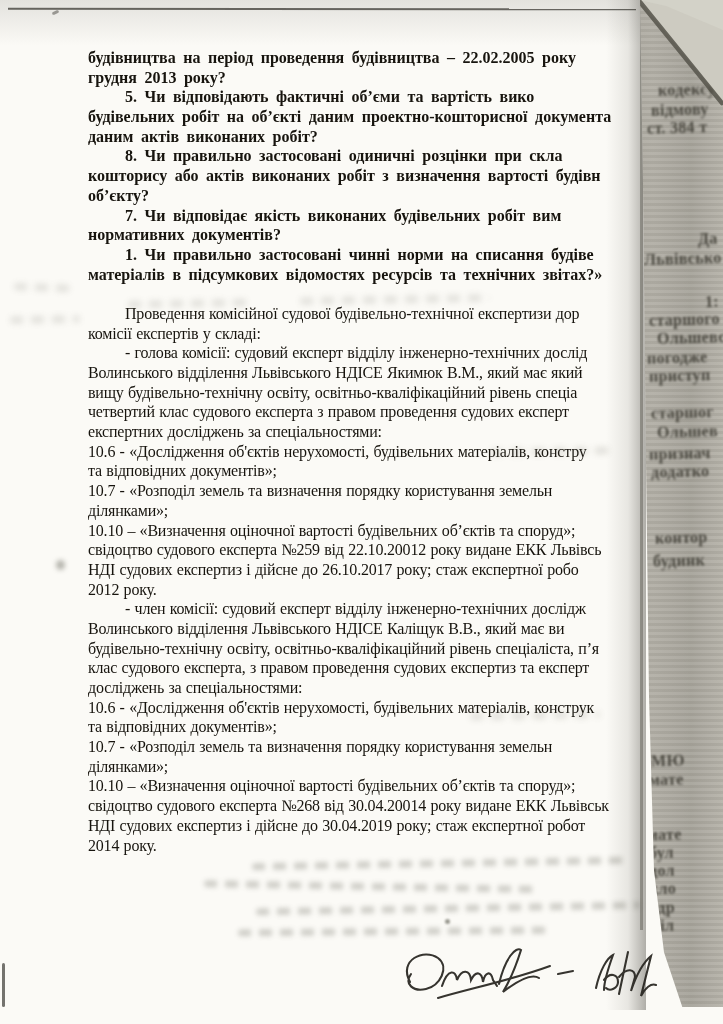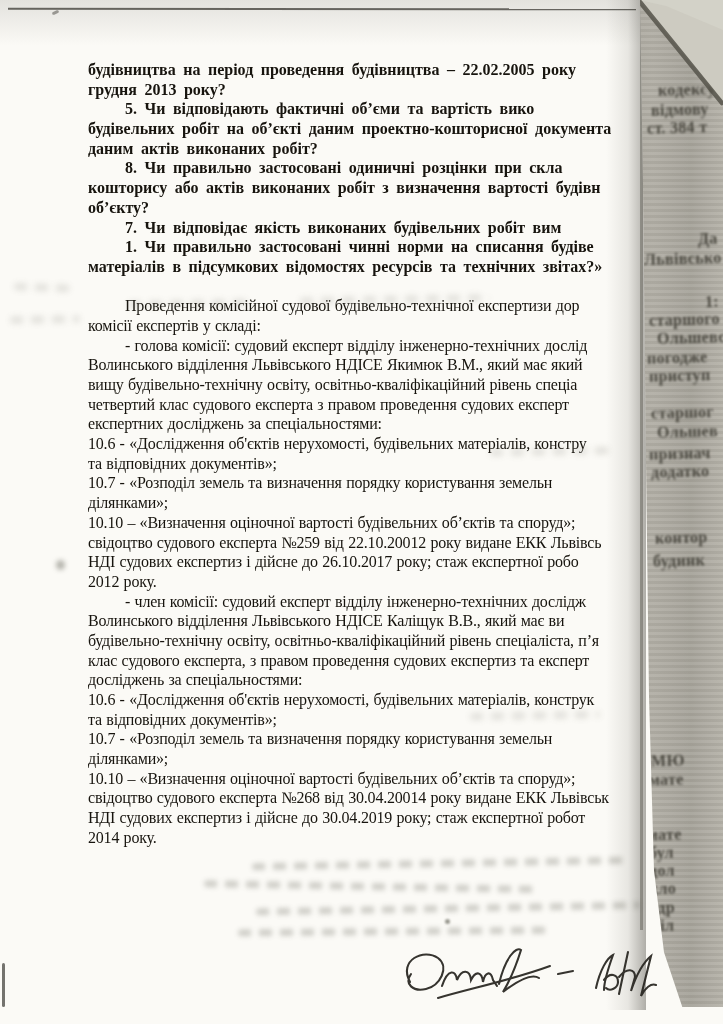--- a/index.html
+++ b/index.html
@@ -38,21 +38,21 @@
   .edge-shade{
     position:absolute;top:0;left:606px;width:40px;height:1010px;
     background:linear-gradient(90deg,rgba(90,88,78,0) 0%,rgba(90,88,78,.12) 55%,rgba(70,68,60,.42) 100%);
   }
   .edge-line{
     position:absolute;top:0;left:640px;width:3px;height:930px;
     background:rgba(82,80,70,.45);filter:blur(.6px);
   }
   
   .text-block{
-    position:absolute;left:88px;top:60px;width:620px;
+    position:absolute;left:88px;top:48px;width:620px;
     font-size:16px;line-height:19.7px;letter-spacing:-.2px;
     color:var(--ink,#17140e);
   }
   .ln{height:19.7px;white-space:nowrap;word-spacing:.6px;}
   .ln.b{font-weight:700;word-spacing:3.5px;letter-spacing:0;}
   .ln.ind{padding-left:37px;}
   
   .scanline-top{
     position:absolute;left:8px;top:8px;width:628px;height:2.4px;
     background:#45443d;opacity:.8;z-index:6;transform:rotate(.06deg);
@@ -113,20 +113,21 @@
     <div class="text-block">
         <div class="ln b">будівництва на період проведення будівництва – 22.02.2005 року</div>
         <div class="ln b">грудня 2013 року?</div>
         <div class="ln b ind">5. Чи відповідають фактичні об’єми та вартість вико</div>
         <div class="ln b">будівельних робіт на об’єкті даним проектно-кошторисної документа</div>
         <div class="ln b">даним актів виконаних робіт?</div>
         <div class="ln b ind">8. Чи правильно застосовані одиничні розцінки при скла</div>
         <div class="ln b">кошторису або актів виконаних робіт з визначення вартості будівн</div>
         <div class="ln b">об’єкту?</div>
         <div class="ln b ind">7. Чи відповідає якість виконаних будівельних робіт вим</div>
+        <div class="ln b">нормативних документів?</div>
         <div class="ln b ind">1. Чи правильно застосовані чинні норми на списання будіве</div>
         <div class="ln b">матеріалів в підсумкових відомостях ресурсів та технічних звітах?»</div>
         <div class="ln">&nbsp;</div>
         <div class="ln ind">Проведення комісійної судової будівельно-технічної експертизи дор</div>
         <div class="ln">комісії  експертів у складі:</div>
         <div class="ln ind">- голова комісії: судовий експерт відділу інженерно-технічних дослід</div>
         <div class="ln">Волинського відділення Львівського НДІСЕ Якимюк В.М., який має який</div>
         <div class="ln">вищу будівельно-технічну освіту, освітньо-кваліфікаційний рівень спеціа</div>
         <div class="ln">четвертий клас судового експерта з правом проведення судових експерт</div>
         <div class="ln">експертних досліджень за спеціальностями:</div>

